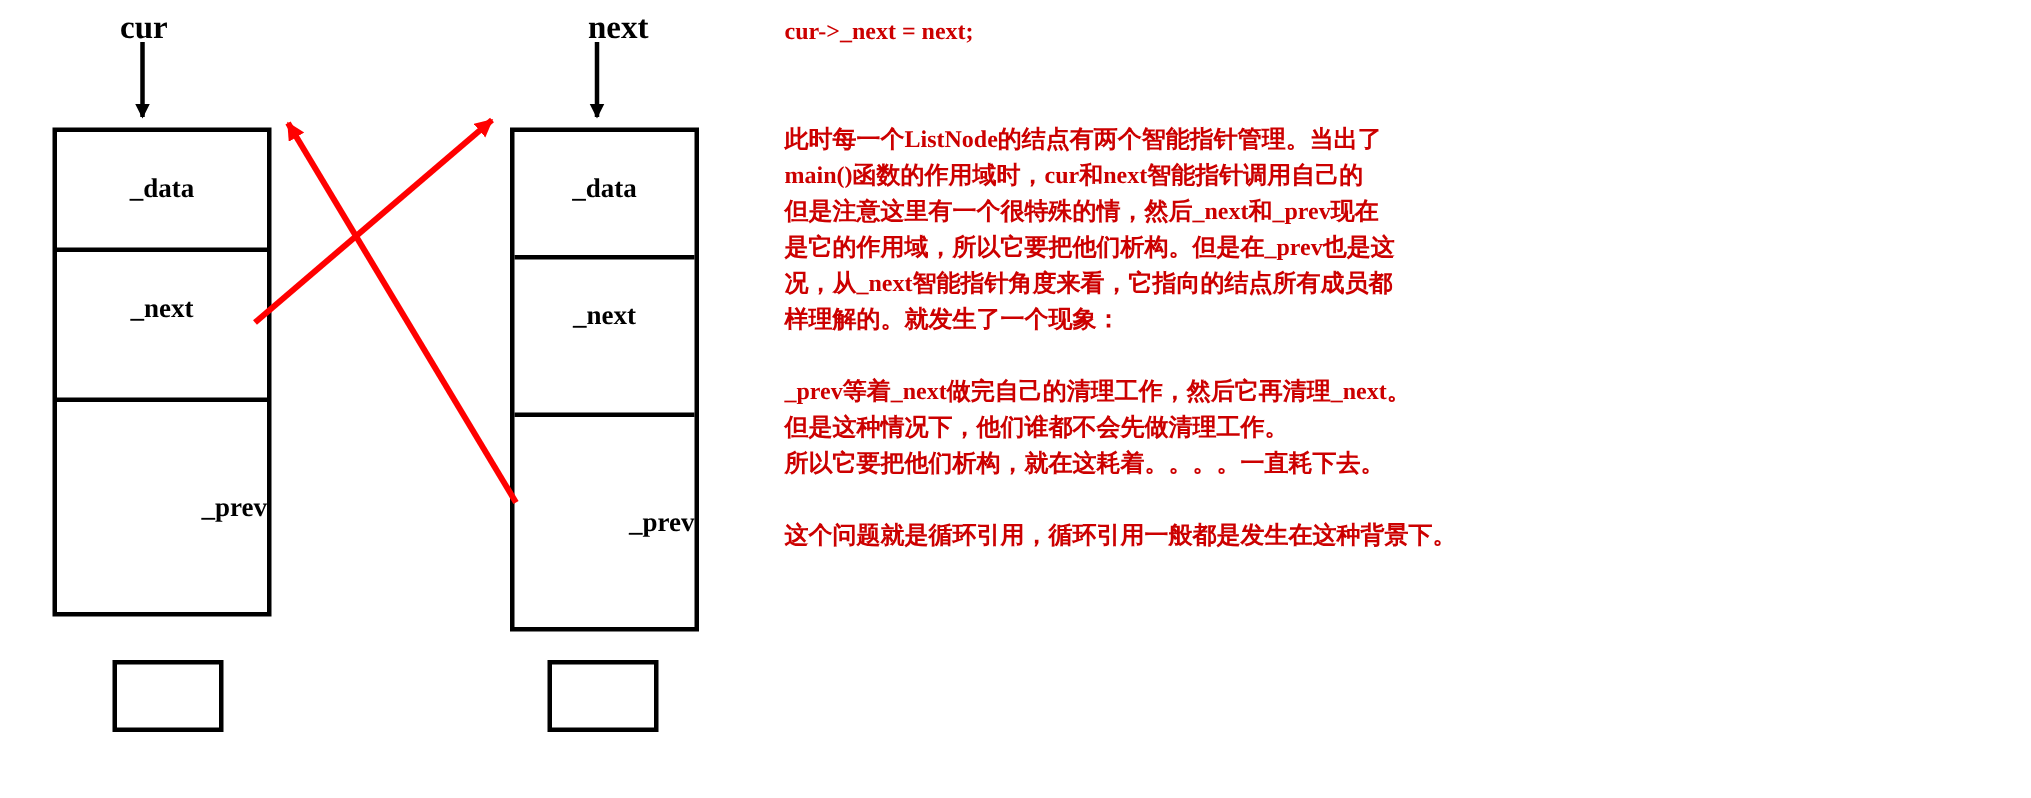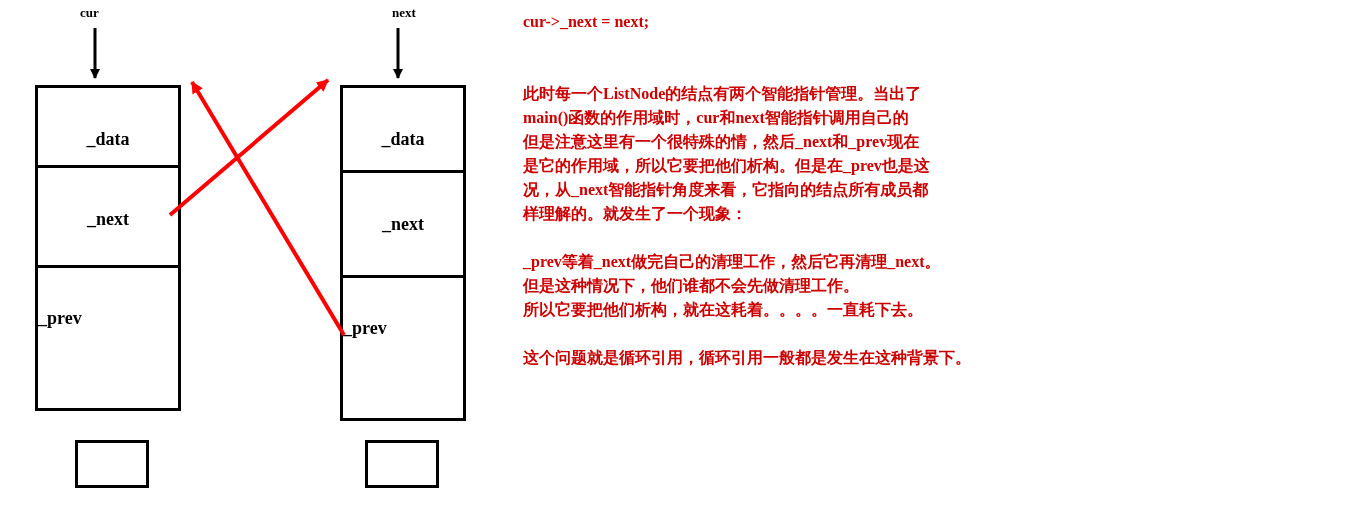--- a/index.html
+++ b/index.html
@@ -38,33 +38,33 @@
     .node-box {
       position: absolute;
       border: 3px solid black;
       background: white;
     }
     .node-cell {
       border-bottom: 3px solid black;
       text-align: center;
       font-size: 18px;
       font-weight: bold;
-      padding-top: 41px;
+      padding-top: 27px;
       box-sizing: border-box;
     }
     .node-cell-last {
-      text-align: left;
+      text-align: right;
       font-size: 18px;
       font-weight: bold;
-      padding-top: 40px;
+      padding-top: 60px;
       box-sizing: border-box;
     }
     .label {
       position: absolute;
-      font-size: 13px;
+      font-size: 22px;
       font-weight: bold;
       color: black;
     }
     .small-box {
       position: absolute;
       border: 3px solid black;
       background: white;
     }
     svg {
       position: absolute;

